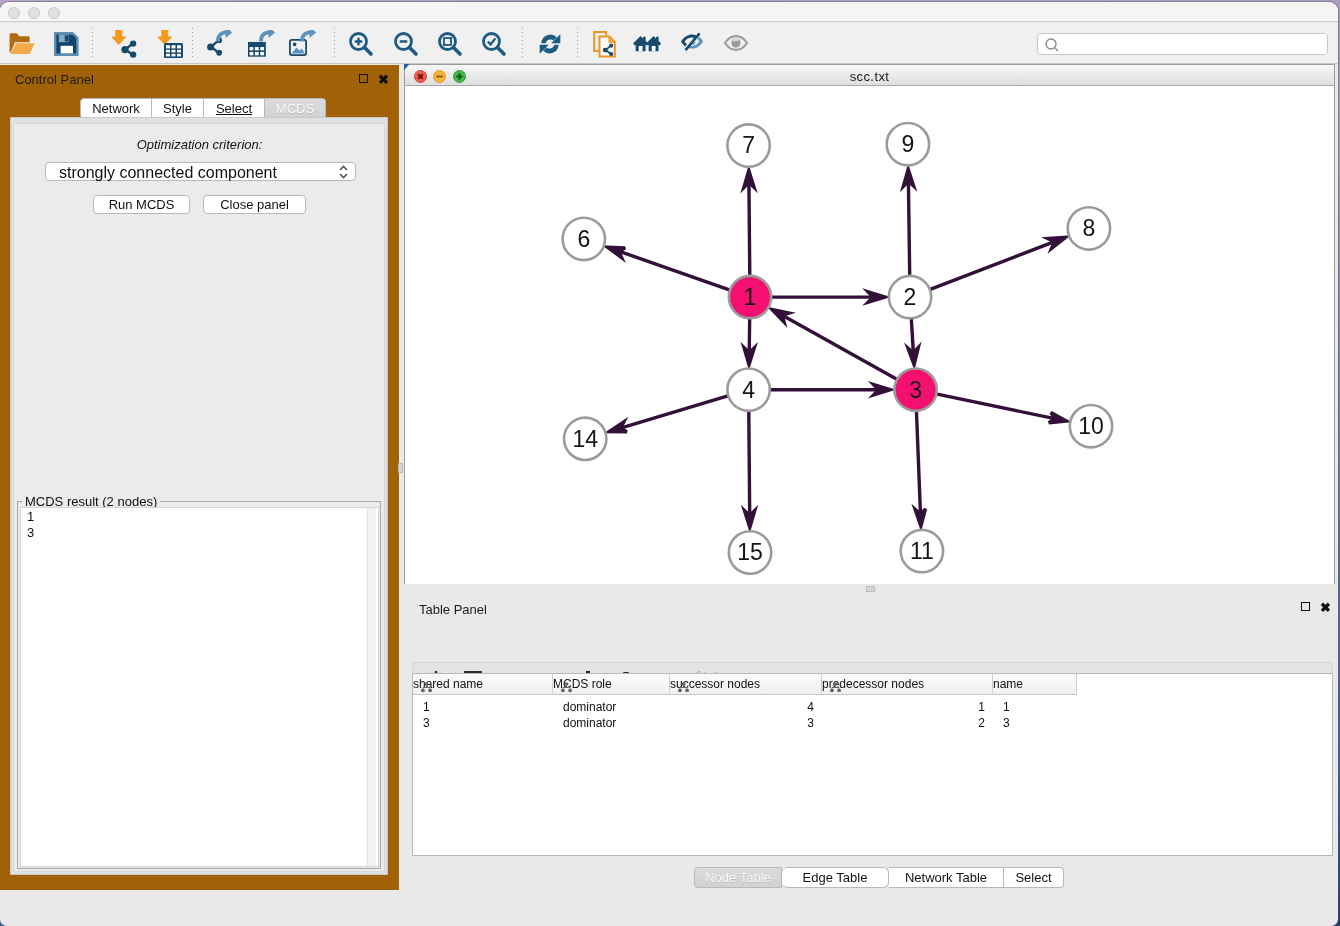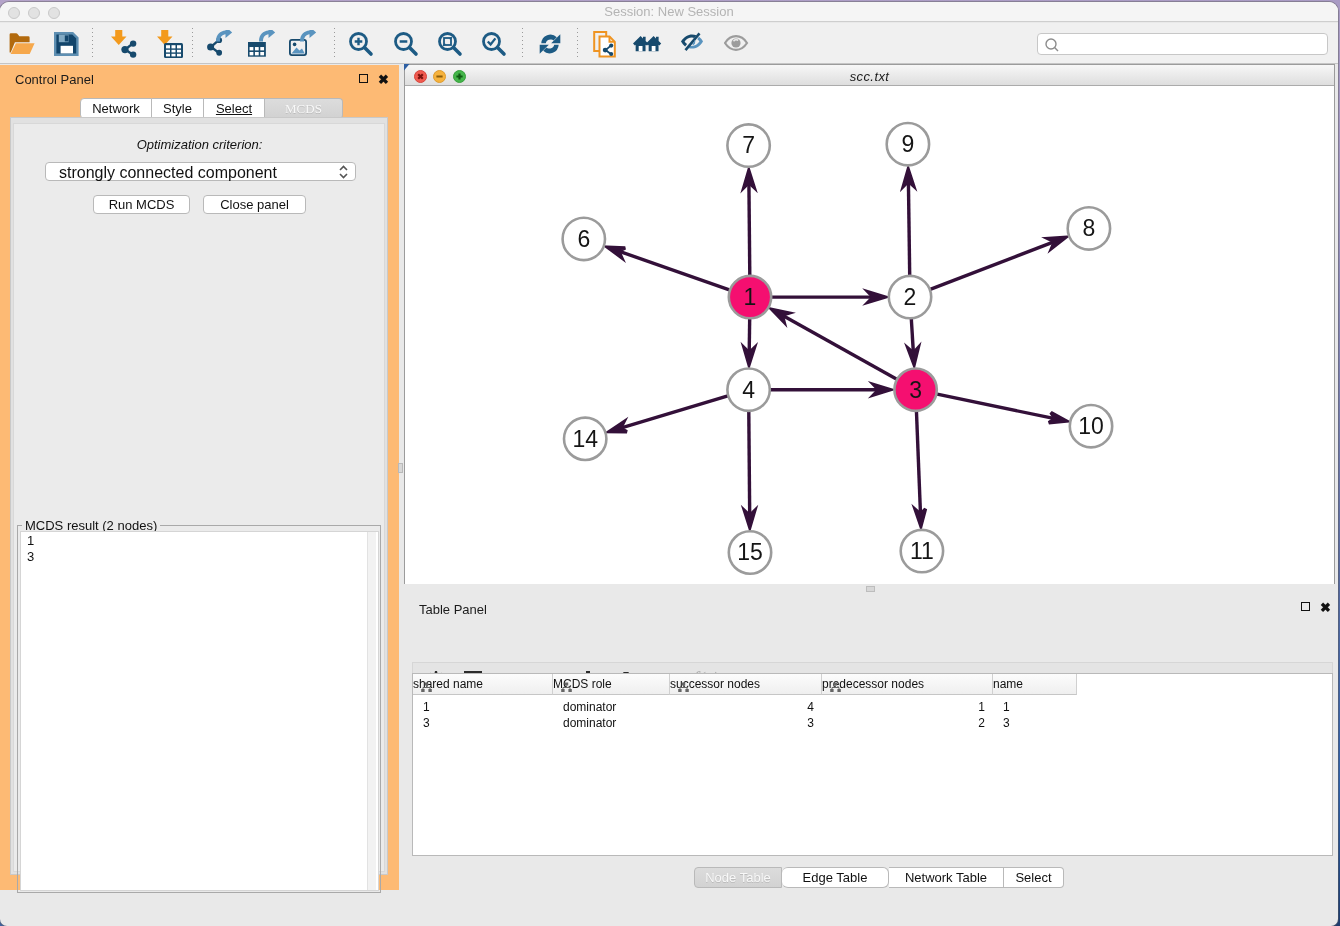--- a/index.html
+++ b/index.html
@@ -22,21 +22,21 @@
 .tbi { position:absolute; top:7px; }
 .tsep { position:absolute; top:5px; height:32px; width:1px;
   background-image:repeating-linear-gradient(180deg,#9a9a9a 0 1.5px, transparent 1.5px 4px); }
 .search { position:absolute; left:1037px; top:10px; width:291px; height:22px;
   background:#fff; border:1px solid #c7c7c7; border-radius:4px; }
 
 .phead { font-size:13px; color:#1c1c1c; }
 .float-ic { display:inline-block; width:9px; height:9px; border:1.6px solid #111; }
 .x-ic { font-size:13px; color:#111; font-weight:bold; }
 
-.leftpanel { position:absolute; left:0; top:63px; width:399px; height:825px; background:#fdba74; }
+.leftpanel { position:absolute; left:0; top:63px; width:399px; height:825px; background:#a16207; }
 .lp-inner { position:absolute; left:10px; top:52px; width:378px; height:758px;
   background:#e1e1e1; border:1px solid #c9c9c9; }
 .lp-inner2 { position:absolute; left:2px; top:5px; width:372px; height:749px;
   background:#ebebeb; border:1px solid #d8d8d8; }
 
 .segs { position:absolute; display:flex; height:21px; }
 .seg { height:21px; line-height:20px; font-size:13px; color:#111; background:#fff;
   border-top:1px solid #b9b9b9; border-bottom:1px solid #b9b9b9; border-right:1px solid #b9b9b9;
   text-align:center; }
 .seg.first { border-left:1px solid #b9b9b9; border-radius:4px 0 0 4px; }
@@ -70,21 +70,20 @@
 .sbtn { position:absolute; background:#fdfdfd; border:1px solid #b5b5b5; }
 </style>
 </head>
 <body>
 <div class="win">
 
   <div class="titlebar">
     <div class="tl" style="left:8px;"></div>
     <div class="tl" style="left:28px;"></div>
     <div class="tl" style="left:48px;"></div>
-    <div class="title">Session: New Session</div>
   </div>
 
   <div class="toolbar" id="toolbar">
     <div class="tsep" style="left:92px;"></div>
     <div class="tsep" style="left:192px;"></div>
     <div class="tsep" style="left:334px;"></div>
     <div class="tsep" style="left:522px;"></div>
     <div class="tsep" style="left:577px;"></div>
     <div class="search">
         <svg width="18" height="18" viewBox="0 0 18 18" style="position:absolute;left:5px;top:2px;">
@@ -235,37 +234,37 @@
   </div>
 
   <div class="leftpanel">
     <div class="phead" style="position:absolute;left:15px;top:7px;">Control Panel</div>
     <div style="position:absolute;left:359px;top:9px;" class="float-ic"></div>
     <div style="position:absolute;left:378px;top:7px;" class="x-ic">✖</div>
     <div class="segs" style="left:80px;top:33px;">
       <div class="seg first" style="width:72px;">Network</div>
       <div class="seg" style="width:52px;">Style</div>
       <div class="seg" style="width:61px;text-decoration:underline;">Select</div>
-      <div class="seg last sel" style="width:78px;font-family:Liberation Serif, serif;">MCDS</div>
+      <div class="seg last sel" style="width:61px;">MCDS</div>
     </div>
     <div class="lp-inner">
         <div class="lp-inner2"></div>
       </div>
     <div style="position:absolute;left:0;top:72px;width:399px;text-align:center;font-size:13px;color:#111;font-style:italic;">Optimization criterion:</div>
     <div class="combo" style="left:45px;top:97px;width:311px;height:19px;">
       <span style="position:absolute;left:13px;top:1px;line-height:17px;">strongly connected component</span>
       <svg width="11" height="14" viewBox="0 0 11 14" style="position:absolute;right:6px;top:2px;">
           <path d="M2 5 L5.5 1.5 L9 5" fill="none" stroke="#555" stroke-width="1.6"></path>
           <path d="M2 9 L5.5 12.5 L9 9" fill="none" stroke="#555" stroke-width="1.6"></path>
         </svg>
     </div>
     <div class="btn" style="left:93px;top:130px;width:97px;height:19px;line-height:18px;">Run MCDS</div>
     <div class="btn" style="left:203px;top:130px;width:103px;height:19px;line-height:18px;">Close panel</div>
 
-    <div style="position:absolute;left:17px;top:460px;width:364px;height:368px;border:1px solid #a9a9a9;">
+    <div style="position:absolute;left:17px;top:436px;width:364px;height:368px;border:1px solid #a9a9a9;">
       <div style="position:absolute;left:4px;top:-8px;background:#ebebeb;padding:0 3px;font-size:13px;color:#111;">MCDS result (2 nodes)</div>
       <div style="position:absolute;left:2px;top:5px;width:359px;height:360px;background:#fff;border:1px solid #d5d5d5;">
         <div style="position:absolute;left:6px;top:1px;font-size:13px;color:#111;line-height:16px;">1<br>3</div>
         <div style="position:absolute;right:2px;top:0px;width:9px;height:358px;background:#f2f2f2;border-left:1px solid #e2e2e2;"></div>
       </div>
     </div>
   </div>
 
   <div style="position:absolute;left:398px;top:461px;width:5px;height:10px;background:#d7d7d7;border:1px solid #b9b9b9;"></div>
 
@@ -282,21 +281,21 @@
       <div class="ntl" style="left:28px;background:#f6b23c;border:1px solid #dd9b2e;">
           <svg width="11" height="11" viewBox="0 0 11 11" style="position:absolute;left:0;top:0;">
             <path d="M2.4 5.5 L8.6 5.5" stroke="#8a5d0b" stroke-width="2.2"></path>
           </svg>
         </div>
       <div class="ntl" style="left:48px;background:#44b54a;border:1px solid #36a03c;">
           <svg width="11" height="11" viewBox="0 0 11 11" style="position:absolute;left:0;top:0;">
             <path d="M5.5 2.4 L5.5 8.6 M2.4 5.5 L8.6 5.5" stroke="#0e5a12" stroke-width="2.2"></path>
           </svg>
         </div>
-      <div style="position:absolute;top:4px;width:100%;text-align:center;font-size:13px;letter-spacing:0.4px;color:#1a1a1a;font-style:italic;">scc.txt</div>
+      <div style="position:absolute;top:4px;width:100%;text-align:center;font-size:13px;letter-spacing:0.4px;color:#1a1a1a;">scc.txt</div>
     </div>
     <div class="canvas">
       <svg width="929" height="497" viewBox="0 0 929 497" id="graphsvg" style="display:block">
 <g stroke="#331039" stroke-width="3.4" fill="#331039">
 <line x1="345.0" y1="210.1" x2="343.9" y2="95.6"></line>
 <polygon points="343.8,83.6 349.2,100.6 343.9,95.6 338.8,100.6"></polygon>
 <line x1="345.0" y1="210.1" x2="213.7" y2="164.1"></line>
 <polygon points="202.4,160.2 220.2,160.9 213.7,164.1 216.7,170.7"></polygon>
 <line x1="345.0" y1="210.1" x2="468.0" y2="210.1"></line>
 <polygon points="480.0,210.1 463.0,215.3 468.0,210.1 463.0,204.9"></polygon>

